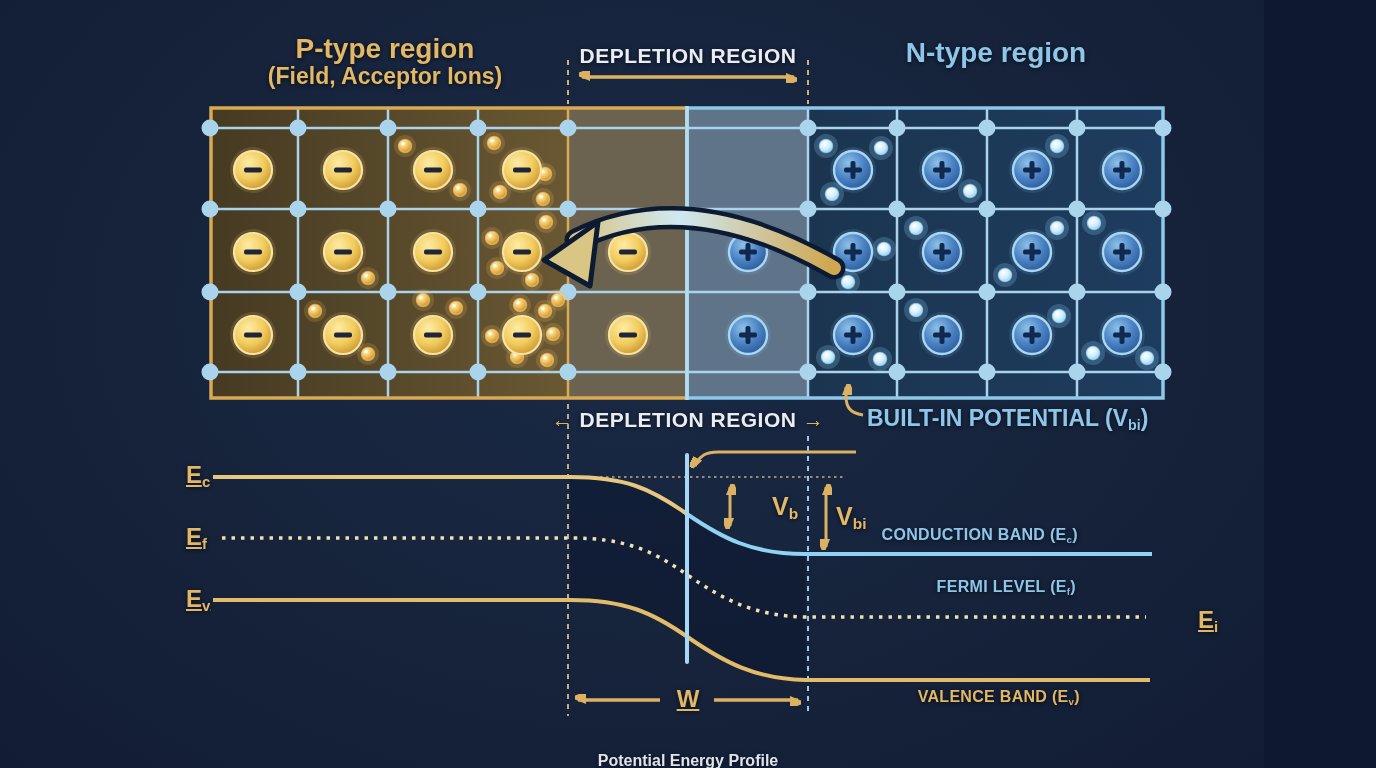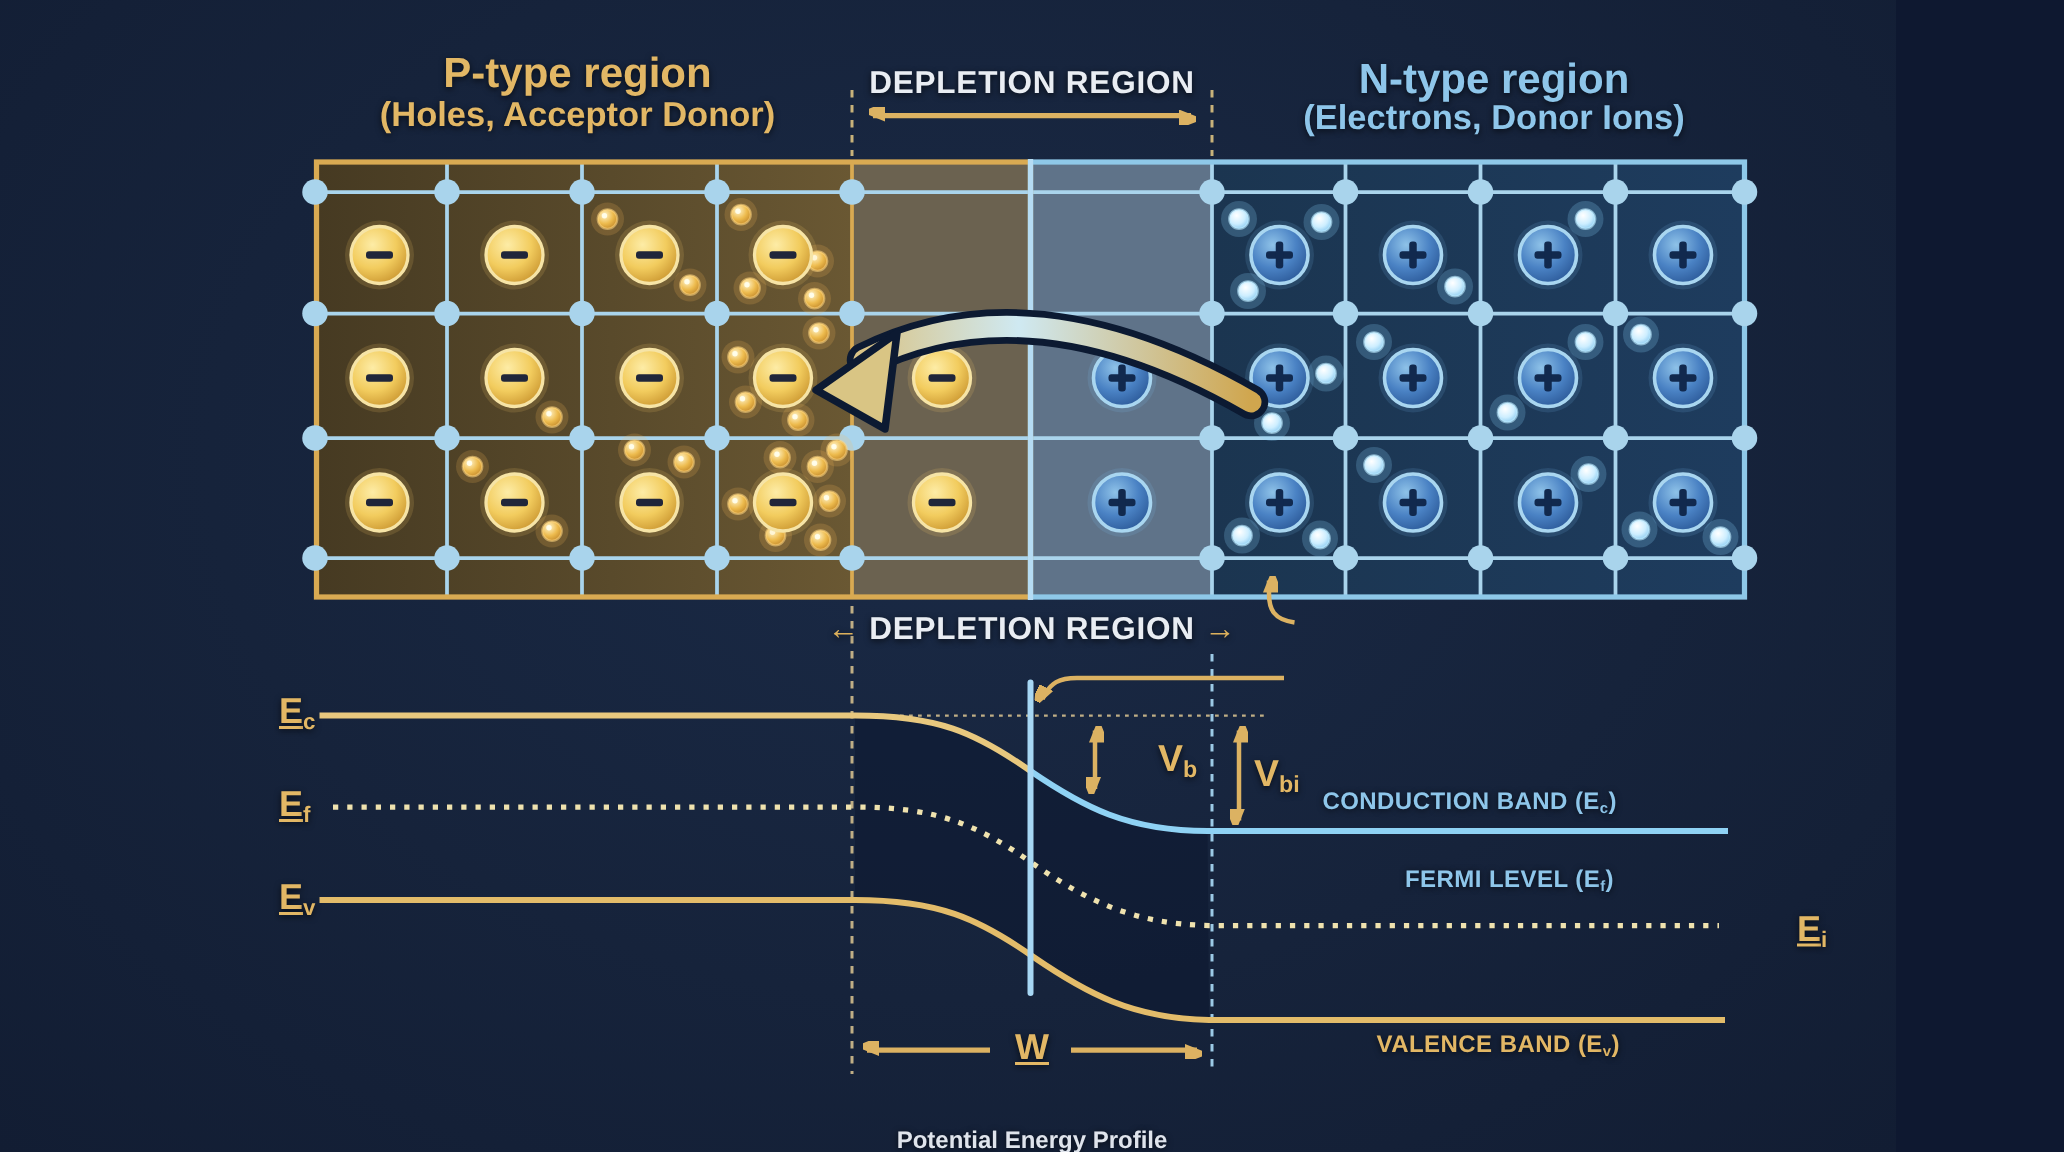--- a/index.html
+++ b/index.html
@@ -378,34 +378,36 @@
       <line x1="730" y1="487" x2="730" y2="526" marker-start="url(#ahS)" marker-end="url(#ahE)"></line>
       <line x1="826" y1="487" x2="826" y2="547" marker-start="url(#ahS)" marker-end="url(#ahE)"></line>
       <path d="M 856 452 L 718 452 C 705 452 701 456 697 462 L 695 466" marker-end="url(#ahE)"></path>
       <path d="M 863 415 C 849 413 846 406 846 396 L 846 387" marker-end="url(#ahE)"></path>
       <line x1="578" y1="700" x2="660" y2="700" marker-start="url(#ahS)" stroke-width="3.5"></line>
       <line x1="714" y1="700" x2="798" y2="700" marker-end="url(#ahE)" stroke-width="3.5"></line>
     </g>
   </svg>
 
   <div class="lbl center t-title gold" style="left:385px;top:34px;">P-type region</div>
-  <div class="lbl center t-sub gold" style="left:385px;top:64px;">(Holes, Acceptor Donor)</div>
+  <div class="lbl center t-sub gold" style="left:385px;top:64px;">(Field, Acceptor Ions)</div>
 
   <div class="lbl center t-cap white" style="left:688px;top:44px;">DEPLETION REGION</div>
 
   <div class="lbl center t-title blue" style="left:996px;top:38px;">N-type region</div>
-  <div class="lbl center t-sub blue" style="left:996px;top:66px;">(Electrons, Donor Ions)</div>
 
 
   <div class="lbl center t-cap" style="left:688px;top:408px;">
     <span class="arrowglyph">←</span>
     <span class="white">DEPLETION REGION</span>
     <span class="arrowglyph">→</span>
   </div>
 
+  <div class="lbl t-sub blue" style="left:867px;top:406px;">
+    <span>BUILT-IN POTENTIAL (V</span><sub>bi</sub><span>)</span>
+  </div>
 
 
   <div class="lbl t-sym gold" style="left:186px;top:462px;">
     <span>E</span><sub>c</sub>
   </div>
   <div class="lbl t-sym gold" style="left:186px;top:524px;">
     <span>E</span><sub>f</sub>
   </div>
   <div class="lbl t-sym gold" style="left:186px;top:586px;">
     <span>E</span><sub>v</sub>

